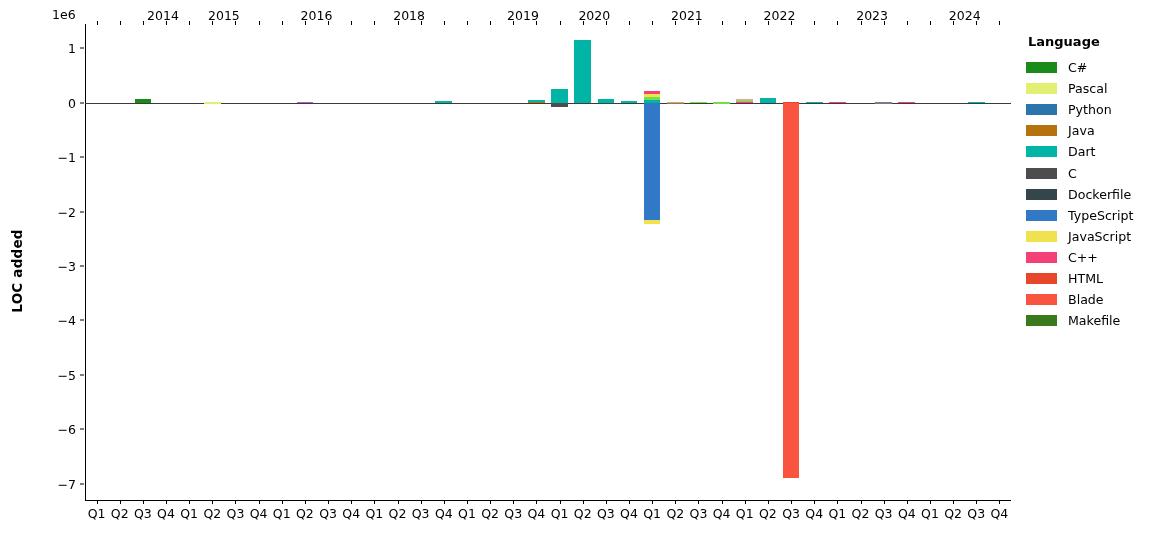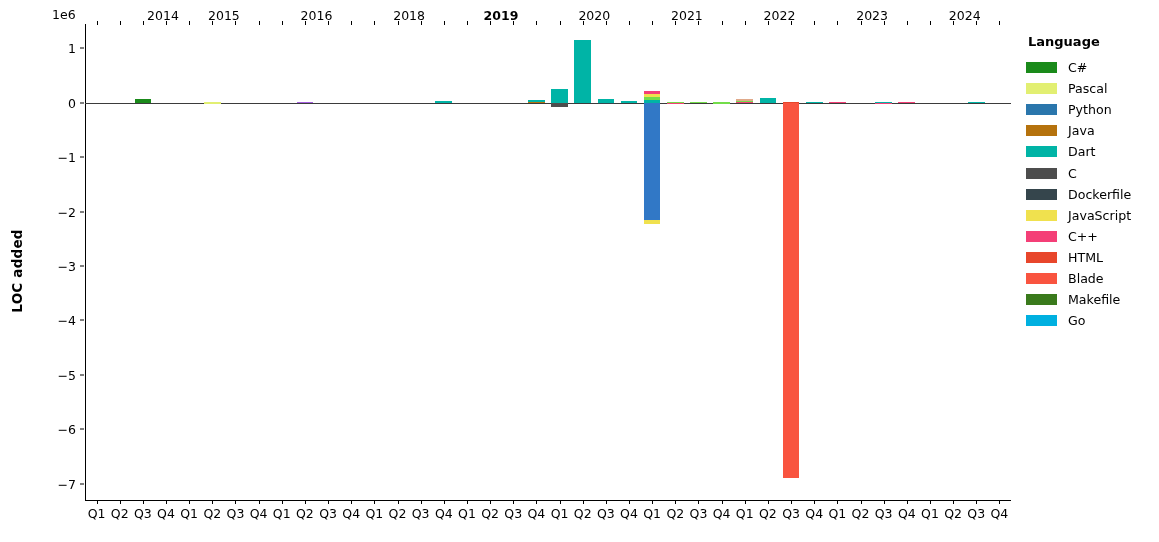--- a/index.html
+++ b/index.html
@@ -263,42 +263,42 @@
         </div>
         <div class="legend-row">
           <div class="legend-swatch" style="background: rgb(77, 77, 77);"></div>
           <div class="legend-text">C</div>
         </div>
         <div class="legend-row">
           <div class="legend-swatch" style="background: rgb(53, 69, 76);"></div>
           <div class="legend-text">Dockerfile</div>
         </div>
         <div class="legend-row">
+          <div class="legend-swatch" style="background: rgb(49, 120, 198);"></div>
+          <div class="legend-text">TypeScript</div>
+        </div>
+        <div class="legend-row">
           <div class="legend-swatch" style="background: rgb(240, 225, 78);"></div>
           <div class="legend-text">JavaScript</div>
         </div>
         <div class="legend-row">
           <div class="legend-swatch" style="background: rgb(244, 63, 119);"></div>
           <div class="legend-text">C++</div>
         </div>
         <div class="legend-row">
           <div class="legend-swatch" style="background: rgb(232, 70, 43);"></div>
           <div class="legend-text">HTML</div>
         </div>
         <div class="legend-row">
           <div class="legend-swatch" style="background: rgb(249, 84, 63);"></div>
           <div class="legend-text">Blade</div>
         </div>
         <div class="legend-row">
           <div class="legend-swatch" style="background: rgb(58, 122, 28);"></div>
           <div class="legend-text">Makefile</div>
-        </div>
-        <div class="legend-row">
-          <div class="legend-swatch" style="background: rgb(0, 176, 224);"></div>
-          <div class="legend-text">Go</div>
         </div>
       </div>
   </div>
 
 <div class="ytickmark" style="top: 48.48px;"></div>
     <div class="ytickmark" style="top: 102.88px;"></div>
     <div class="ytickmark" style="top: 157.28px;"></div>
     <div class="ytickmark" style="top: 211.68px;"></div>
     <div class="ytickmark" style="top: 266.08px;"></div>
     <div class="ytickmark" style="top: 320.48px;"></div>
@@ -398,21 +398,21 @@
     <div class="yearlabel" style="left: 316.5px;">2016</div>
     <div class="yeartick" style="left: 281.775px;"></div>
     <div class="yeartick" style="left: 304.925px;"></div>
     <div class="yeartick" style="left: 328.075px;"></div>
     <div class="yeartick" style="left: 351.225px;"></div>
     <div class="yearlabel" style="left: 409.1px;">2018</div>
     <div class="yeartick" style="left: 374.375px;"></div>
     <div class="yeartick" style="left: 397.525px;"></div>
     <div class="yeartick" style="left: 420.675px;"></div>
     <div class="yeartick" style="left: 443.825px;"></div>
-    <div class="yearlabel" style="left: 501px; font-weight: bold;">2019</div>
+    <div class="yearlabel" style="left: 523px;">2019</div>
     <div class="yeartick" style="left: 466.975px;"></div>
     <div class="yeartick" style="left: 490.125px;"></div>
     <div class="yeartick" style="left: 513.275px;"></div>
     <div class="yeartick" style="left: 536.425px;"></div>
     <div class="yearlabel" style="left: 594.3px;">2020</div>
     <div class="yeartick" style="left: 559.575px;"></div>
     <div class="yeartick" style="left: 582.725px;"></div>
     <div class="yeartick" style="left: 605.875px;"></div>
     <div class="yeartick" style="left: 629.025px;"></div>
     <div class="yearlabel" style="left: 686.9px;">2021</div>

